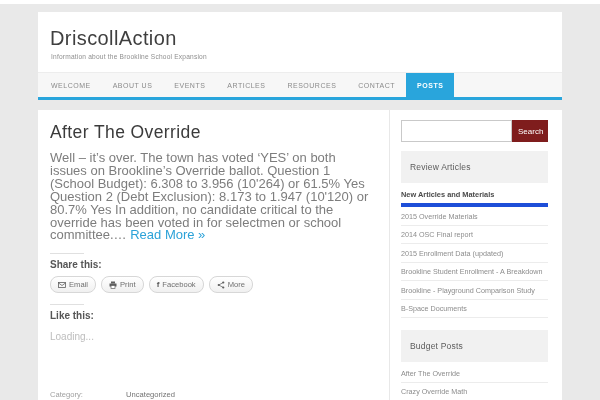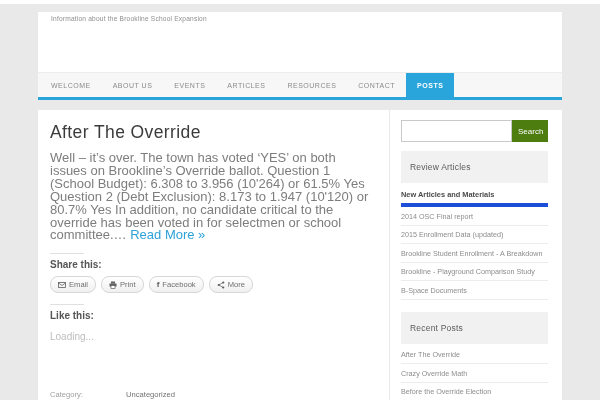--- a/index.html
+++ b/index.html
@@ -38,32 +38,33 @@
   .fb-glyph { font-weight:bold; font-size:8px; color:#555; line-height:7px; }
   .loading-text { margin-top:10px; font-size:10px; color:#bdbdbd; }
   .category-line { margin-top:48px; font-size:7.6px; color:#9f9f9f; }
   .category-line a { color:#737373; text-decoration:none; cursor:pointer;margin-left:41px; }
   .post-divider { border:0; border-top:1px solid #e8e8e8; margin:10px 0 9px 0; }
 
   
   .sidebar { position:absolute; left:353px; top:0; width:171px; height:290px; padding:10px 14px 0 10px; overflow:hidden; }
   .search-form { display:flex; height:22px; }
   .search-input { flex:1; border:1px solid #c9c9c9; background:#fff; outline:none; min-width:0; font-size:8px; padding:0 4px; }
-  .search-btn { width:36px; border:0; background:#4d7c0f; color:#fff; font-size:8px; font-family:inherit; cursor:pointer; }
+  .search-btn { width:36px; border:0; background:#7f1d1d; color:#fff; font-size:8px; font-family:inherit; cursor:pointer; }
   .widget-title { margin-top:9px; background:#f1f1f1; padding:11px 9px; font-size:8.5px; color:#5b5b5b; letter-spacing:.2px; }
   .side-list { margin-top:2px; }
   .side-header { font-size:7.4px; font-weight:bold; color:#4a4a4a; padding:5px 0 4px 0; border-bottom:4px solid #1d4ed8; white-space:nowrap; overflow:hidden; }
   .side-link { font-size:7.2px; color:#8c8c8c; padding:4.5px 0 4px 0; border-bottom:1px solid #ececec; white-space:nowrap; overflow:hidden; cursor:pointer; }
 </style>
 </head>
 <body>
 
 <div class="top-strip"></div>
 
 <header class="header-box">
+  <div class="site-title">DriscollAction</div>
   <div class="site-tagline">Information about the Brookline School Expansion</div>
 </header>
 
 <nav class="nav-bar">
   <a class="nav-item">WELCOME</a>
   <a class="nav-item">ABOUT US</a>
   <a class="nav-item">EVENTS</a>
   <a class="nav-item">ARTICLES</a>
   <a class="nav-item">RESOURCES</a>
   <a class="nav-item">CONTACT</a>
@@ -131,28 +132,29 @@
 
   <aside class="sidebar">
     <div class="search-form">
       <input class="search-input" type="text" value="" style="">
       <button class="search-btn">Search</button>
     </div>
 
     <div class="widget-title">Review Articles</div>
     <div class="side-list">
       <div class="side-header">New Articles and Materials</div>
+      <div class="side-link">2015 Override Materials</div>
       <div class="side-link">2014 OSC Final report</div>
       <div class="side-link">2015 Enrollment Data (updated)</div>
       <div class="side-link">Brookline Student Enrollment - A Breakdown</div>
       <div class="side-link">Brookline - Playground Comparison Study</div>
       <div class="side-link">B-Space Documents</div>
     </div>
 
-    <div class="widget-title" style="margin-top:12px;">Recent Posts</div>
+    <div class="widget-title" style="margin-top:12px;">Budget Posts</div>
     <div class="side-list">
       <div class="side-link">After The Override</div>
       <div class="side-link">Crazy Override Math</div>
       <div class="side-link">Before the Override Election</div>
 
     </div>
   </aside>
 
 </div>
 

